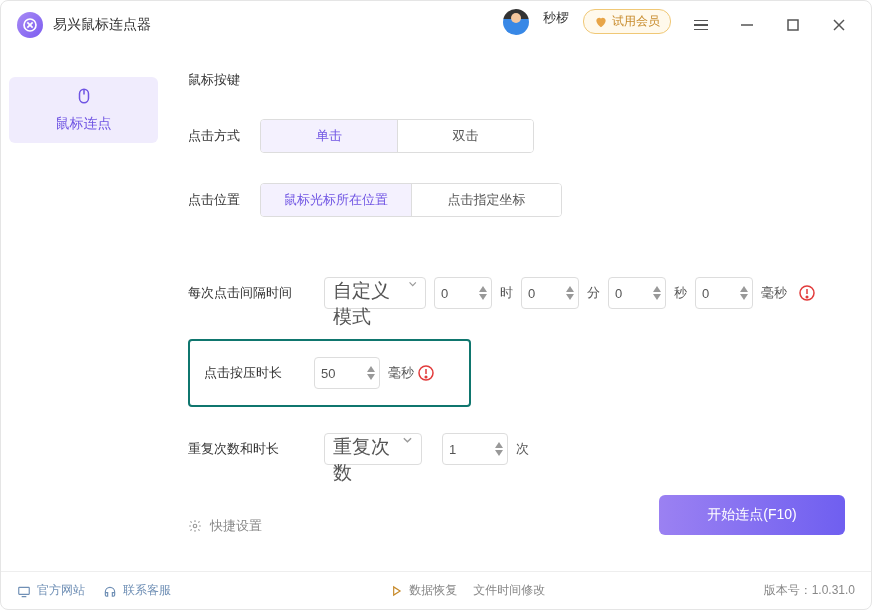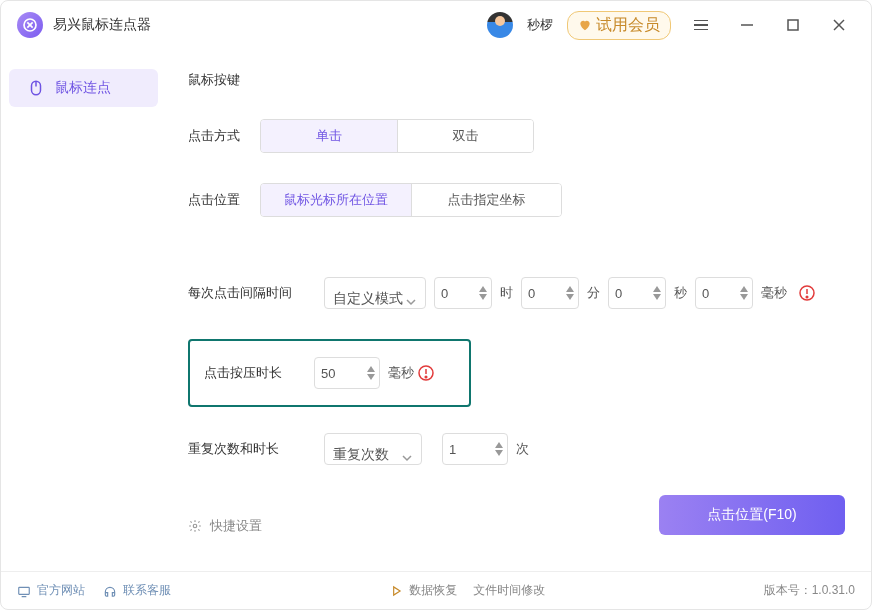--- a/index.html
+++ b/index.html
@@ -1,48 +1,48 @@
 <!DOCTYPE html>
 <html><head>
   <meta charset="utf-8">
   <style>
     * { box-sizing: border-box; margin: 0; padding: 0; font-family: "Microsoft YaHei", sans-serif; }
     body { width: 872px; height: 610px; background: #fff; border: 1px solid #e5e5e5; border-radius: 8px; overflow: hidden; display: flex; flex-direction: column; }
     .titlebar { height: 48px; display: flex; align-items: center; padding: 0 16px; }
     .logo { width: 26px; height: 26px; border-radius: 50%; background: linear-gradient(135deg, #a88bf5, #7c5cf0); display: flex; align-items: center; justify-content: center; margin-right: 10px; }
     .logo svg { width: 16px; height: 16px; }
     .app-title { font-size: 14px; color: #333; font-weight: 500; }
-    .titlebar-right { margin-left: auto; display: flex; align-items: center; gap: 14px; }
+    .titlebar-right { margin-left: auto; display: flex; align-items: flex-start; gap: 14px; }
     .avatar { width: 26px; height: 26px; border-radius: 50%; background: linear-gradient(180deg, #333 0%, #333 40%, #3888e6 40%); position: relative; overflow: hidden; }
     .avatar::before { content: ""; position: absolute; top: 4px; left: 8px; width: 10px; height: 10px; background: #f5c79e; border-radius: 50%; }
     .username { font-size: 13px; color: #333; }
-    .trial-badge { display: flex; align-items: center; gap: 4px; padding: 3px 10px; border: 1px solid #f0c876; border-radius: 12px; background: #fff9ec; color: #c78a2a; font-size: 16px; }
+    .trial-badge { display: flex; align-items: center; gap: 4px; padding: 3px 10px; border: 1px solid #f0c876; border-radius: 12px; background: #fff9ec; color: #c78a2a; font-size: 12px; }
     .heart-icon { width: 14px; height: 14px; }
     .win-btn { width: 32px; height: 32px; display: flex; align-items: center; justify-content: center; cursor: pointer; color: #555; }
     .win-btn svg { width: 16px; height: 16px; }
     .hamburger { display: flex; flex-direction: column; gap: 3px; }
     .hamburger span { width: 14px; height: 1.5px; background: #555; }
     .body { flex: 1; display: flex; }
     .sidebar { width: 165px; padding-top: 12px; }
-    .nav-item { display: flex; align-items: center; gap: 10px; padding: 10px 18px; margin: 8px 8px; border-radius: 6px; font-size: 14px; color: #666; cursor: pointer; }
+    .nav-item { display: flex; align-items: center; gap: 10px; padding: 10px 18px; margin: 16px 8px; border-radius: 6px; font-size: 14px; color: #666; cursor: pointer; flex-direction: column; }
     .nav-item.active { background: #f0ecfd; color: #6f54e3; }
     .nav-icon { width: 18px; height: 18px; }
     .main { flex: 1; padding: 22px 26px 10px 22px; overflow: auto; }
     .row { display: flex; align-items: center; margin-bottom: 30px; }
     .row-label { width: 72px; font-size: 13px; color: #333; flex-shrink: 0; }
     .row-label-w { width: 128px; font-size: 13px; color: #333; flex-shrink: 0; }
     .seg-group { display: flex; border: 1px solid #ddd; border-radius: 4px; overflow: hidden; }
     .seg-group .seg-btn + .seg-btn { border-left: 1px solid #ddd; }
     .seg-btn { padding: 7px 0; text-align: center; font-size: 13px; background: #fff; color: #555; cursor: pointer; }
     .seg-btn.active { background: #f4f1fe; color: #6f54e3; }
     .seg-3 .seg-btn { width: 124px; }
     .seg-2 .seg-btn { width: 136px; }
     .seg-2w .seg-btn { width: 150px; }
     .interval-row { display: flex; align-items: center; gap: 8px; margin-bottom: 30px; }
-    .select-box { width: 102px; height: 32px; border: 1px solid #ddd; border-radius: 4px; display: flex; align-items: flex-end; justify-content: space-between; padding: 0 8px; font-size: 14px; color: #555; cursor: pointer; }
+    .select-box { width: 102px; height: 32px; border: 1px solid #ddd; border-radius: 4px; display: flex; align-items: flex-start; justify-content: space-between; padding: 0 8px; font-size: 19px; color: #555; cursor: pointer; }
     .select-box.w98 { width: 98px; }
     .chev-down { width: 12px; height: 12px; }
     .spinner { width: 58px; height: 32px; border: 1px solid #ddd; border-radius: 4px; display: flex; align-items: center; padding: 0 6px; font-size: 13px; color: #555; position: relative; }
     .spinner .sp-arrows { position: absolute; right: 4px; display: flex; flex-direction: column; gap: 2px; }
     .spinner .sp-arrows svg { width: 8px; height: 6px; }
     .spinner.w66 { width: 66px; }
     .unit { font-size: 13px; color: #555; }
     .warn-icon { width: 16px; height: 16px; margin-left: 4px; }
     .highlight-box { border: 2px solid #0f766e; border-radius: 4px; padding: 16px 14px; margin-bottom: 26px; display: flex; align-items: center; width: 283px; }
     .highlight-box .row-label-w { width: 110px; }
@@ -243,21 +243,21 @@
 
     <div class="footer-row">
       <div class="quick-settings">
         <svg class="sm-icon" viewBox="0 0 24 24" fill="none" stroke="#999" stroke-width="2">
             <circle cx="12" cy="12" r="3"></circle>
             <path d="M12 2v3M12 19v3M4.2 4.2l2.1 2.1M17.7 17.7l2.1 2.1M2 12h3M19 12h3M4.2 19.8l2.1-2.1M17.7 6.3l2.1-2.1"></path>
           </svg>
         <span>快捷设置</span>
       </div>
       <div class="start-btn">
-        <span>点击位置(F10)</span>
+        <span>开始连点(F10)</span>
       </div>
     </div>
   </div>
 </div>
 
 <div class="statusbar">
   <div class="sb-left">
     <div class="sb-item">
       <svg class="sm-icon" viewBox="0 0 24 24" fill="none" stroke="#6f8fb5" stroke-width="2">
           <rect x="3" y="4" width="18" height="12" rx="1"></rect>

